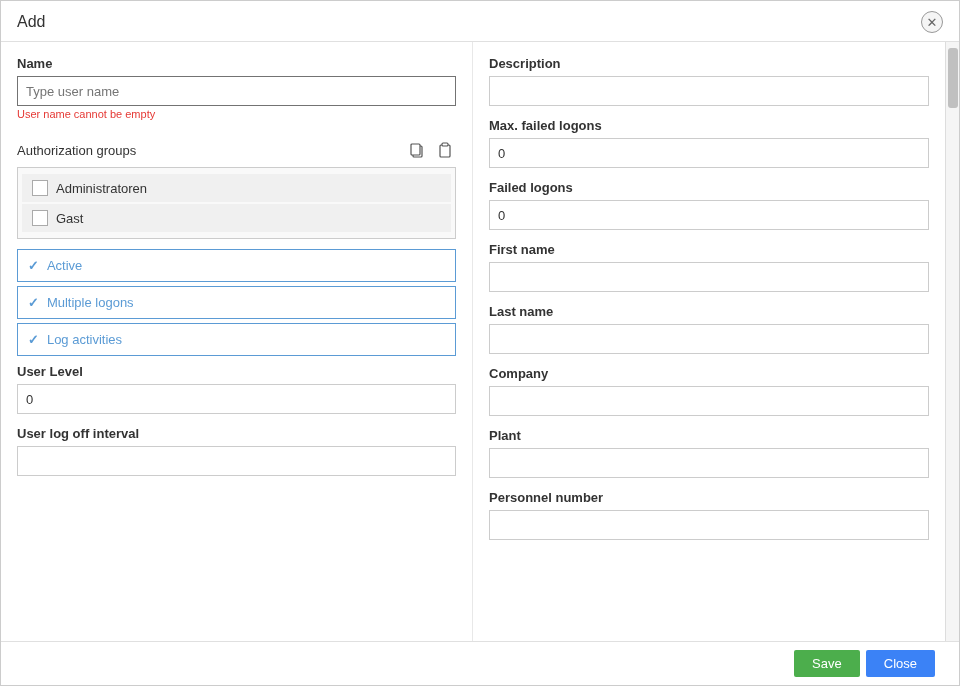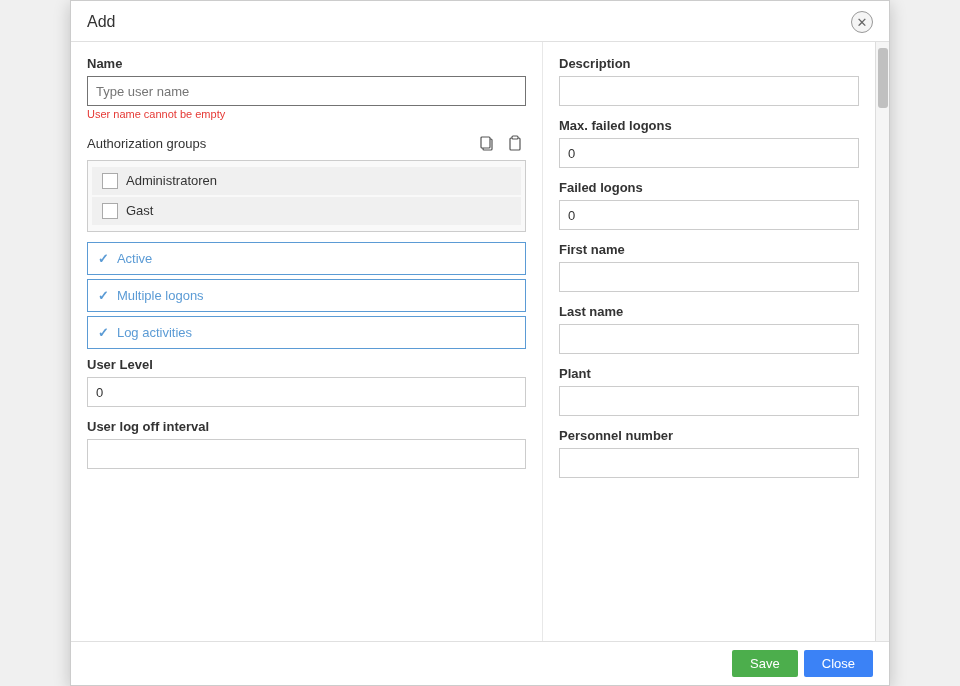--- a/index.html
+++ b/index.html
@@ -9,21 +9,21 @@
       background: #f0f0f0;
       display: flex;
       align-items: center;
       justify-content: center;
       width: 960px;
       height: 686px;
       overflow: hidden;
     }
     .dialog {
       background: #ffffff;
-      width: 820px;
+      width: 960px;
       height: 686px;
       position: relative;
       display: flex;
       flex-direction: column;
       border: 1px solid #ccc;
       box-shadow: 0 4px 16px rgba(0,0,0,0.2);
     }
     .dialog-header {
       display: flex;
       align-items: center;
@@ -102,21 +102,21 @@
     }
     .error-message {
       color: #e53935;
       font-size: 11px;
       margin-top: 2px;
     }
     .section-header {
       display: flex;
       align-items: center;
       justify-content: space-between;
-      margin-top: 12px;
+      margin-top: 19px;
       margin-bottom: 6px;
       text-align: right;
     }
     .section-label {
       font-size: 13px;
       color: #333;
       font-weight: normal;
     }
     .section-icons {
       display: flex;
@@ -133,20 +133,21 @@
       font-size: 14px;
     }
     .checkbox-list {
       border: 1px solid #ccc;
       background: #f9f9f9;
       padding: 4px 0;
       margin-bottom: 10px;
     }
     .checkbox-item {
       display: flex;
+      align-items: center;
       padding: 6px 10px;
       background: #f0f0f0;
       margin: 2px 4px;
       cursor: pointer;
     }
     .checkbox-box {
       width: 16px;
       height: 16px;
       border: 1px solid #aaa;
       background: #fff;
@@ -178,21 +179,21 @@
     .toggle-label {
       font-size: 13px;
       color: #5b9bd5;
     }
     .field-group {
       margin-bottom: 12px;
     }
     .dialog-footer {
       display: flex;
       justify-content: flex-end;
-      padding: 8px 16px;
+      padding: 8px 24px;
       border-top: 1px solid #e0e0e0;
       background: #ffffff;
       gap: 6px;
     }
     .btn-save {
       background: #4cae4c;
       color: #fff;
       border: none;
       padding: 6px 18px;
       font-size: 13px;
@@ -305,20 +306,24 @@
       <div class="field-group">
         <div class="field-label">First name</div>
         <input type="text" class="text-input" value="" style="">
       </div>
 
       <div class="field-group">
         <div class="field-label">Last name</div>
         <input type="text" class="text-input" value="" style="">
       </div>
 
+      <div class="field-group">
+        <div class="field-label">Company</div>
+        <input type="text" class="text-input" value="" style="">
+      </div>
 
       <div class="field-group">
         <div class="field-label">Plant</div>
         <input type="text" class="text-input" value="" style="">
       </div>
 
       <div class="field-group">
         <div class="field-label">Personnel number</div>
         <input type="text" class="text-input" value="" style="">
       </div>

